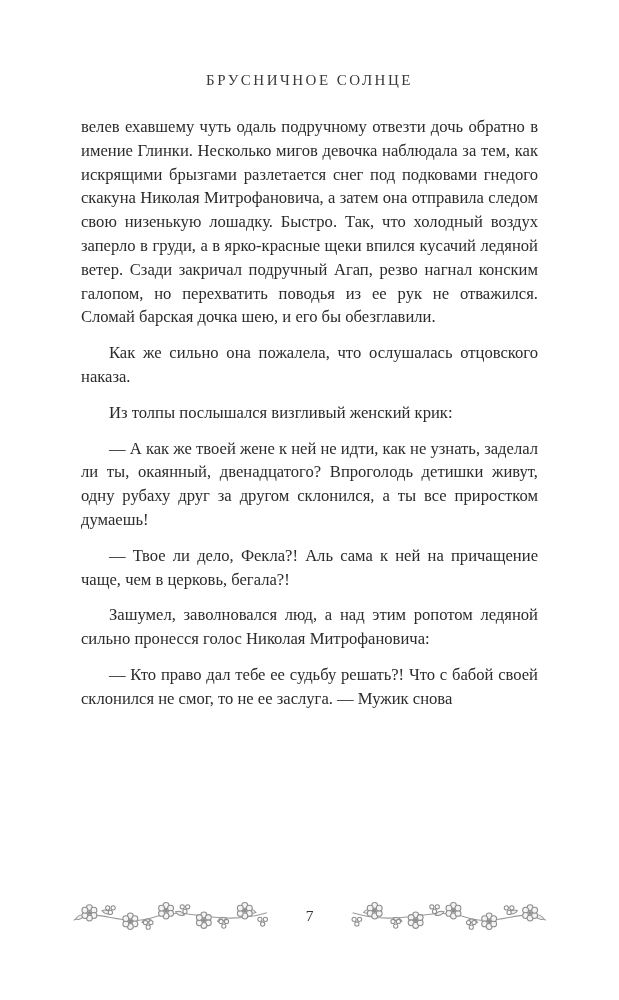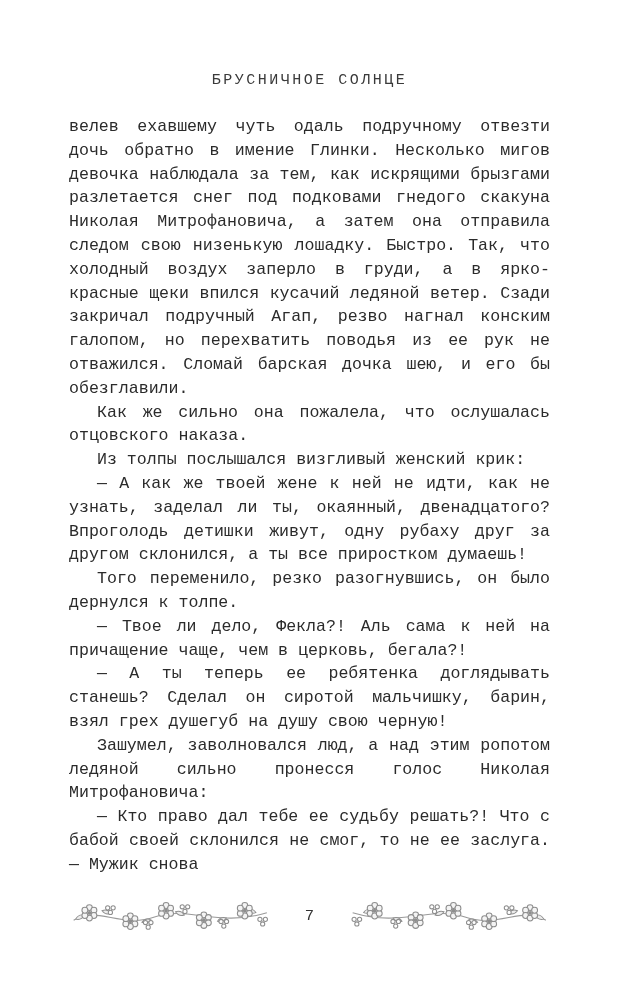--- a/index.html
+++ b/index.html
@@ -10,39 +10,39 @@
     width: 619px;
     height: 1000px;
     background: #ffffff;
     overflow: hidden;
   }
   .page {
     position: relative;
     width: 619px;
     height: 1000px;
     background: #ffffff;
-    font-family: Liberation Mono, monospace;
+    font-family: Liberation Serif, serif;
     color: #2b2b2b;
   }
   .running-title {
     padding-top: 72px;
     text-align: center;
     font-size: 15px;
     letter-spacing: 2.5px;
     color: #3a3a3a;
     white-space: nowrap;
   }
   .body-text {
     margin: 26px 69px 0 69px;
     font-size: 16.6px;
     line-height: 23.8px;
     text-align: justify;
   }
   .para {
-    margin: 0;
+    margin: 12px;
     text-align: justify;
     hyphens: auto;
     -webkit-hyphens: auto;
   }
   .para.indent {
     text-indent: 28px;
   }
   .footer {
     position: absolute;
     left: 0;
@@ -126,23 +126,21 @@
 
 <div class="page">
 
   <div class="running-title">БРУСНИЧНОЕ СОЛНЦЕ</div>
 
   <div class="body-text">
       <p class="para">велев ехавшему чуть одаль подручному отвезти дочь обратно в имение Глинки. Несколько мигов девочка наблюдала за тем, как искрящими брызгами разлетается снег под подковами гнедого скакуна Николая Митрофановича, а затем она отправила следом свою низенькую лошадку. Быстро. Так, что холодный воздух заперло в груди, а в ярко-красные щеки впился кусачий ледяной ветер. Сзади закричал подручный Агап, резво нагнал конским галопом, но перехватить поводья из ее рук не отважился. Сломай барская дочка шею, и его бы обезглавили.</p>
       <p class="para indent">Как же сильно она пожалела, что ослушалась отцовского наказа.</p>
       <p class="para indent">Из толпы послышался визгливый женский крик:</p>
       <p class="para indent">— А как же твоей жене к ней не идти, как не узнать, заделал ли ты, окаянный, двенадцатого? Впроголодь детишки живут, одну рубаху друг за другом склонился, а ты все приростком думаешь!</p>
-      <p class="para indent">Того переменило, резко разогнувшись, он было дернулся к толпе.</p>
       <p class="para indent">— Твое ли дело, Фекла?! Аль сама к ней на причащение чаще, чем в церковь, бегала?!</p>
-      <p class="para indent">— А ты теперь ее ребятенка доглядывать станешь? Сделал он сиротой мальчишку, барин, взял грех душегуб на душу свою черную!</p>
       <p class="para indent">Зашумел, заволновался люд, а над этим ропотом ледяной сильно пронесся голос Николая Митрофановича:</p>
       <p class="para indent">— Кто право дал тебе ее судьбу решать?! Что с бабой своей склонился не смог, то не ее заслуга. — Мужик снова</p>
     </div>
 
   <div class="footer">
     <svg class="ornament" viewBox="0 0 190 40" preserveAspectRatio="xMidYMid meet">
       <use href="#garland"></use>
     </svg>
 
     <div class="page-number">7</div>

